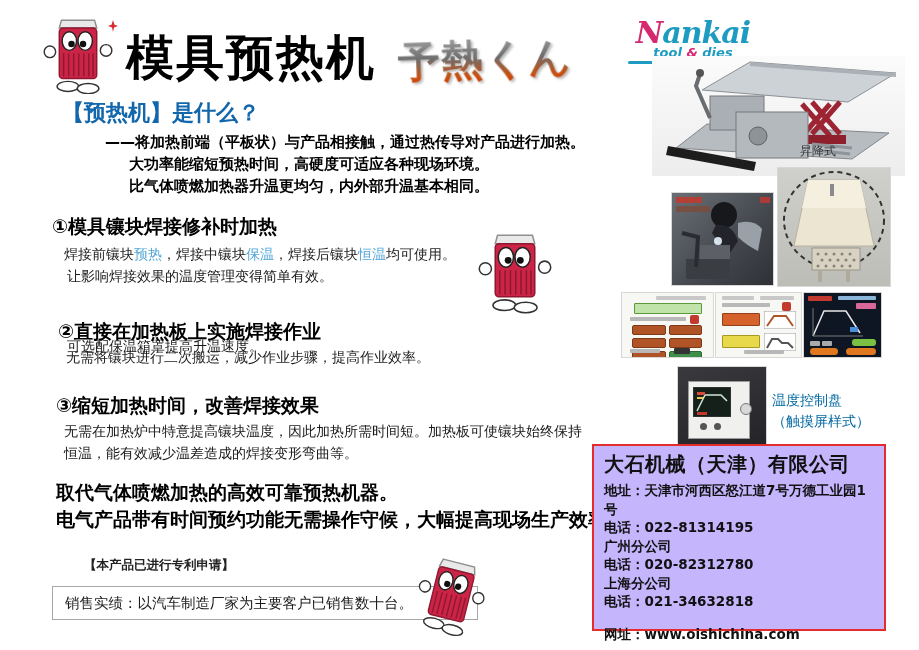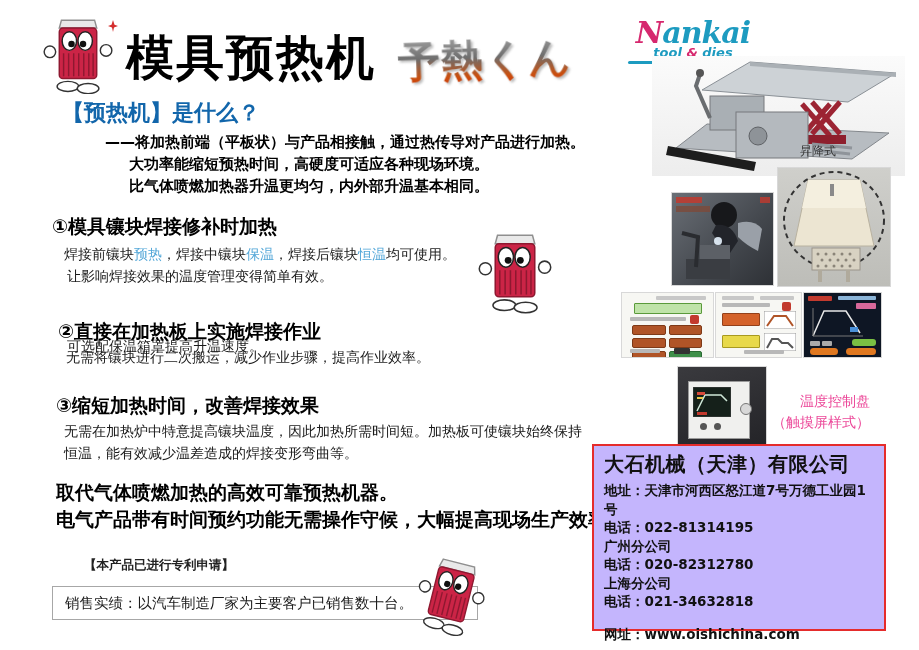--- a/index.html
+++ b/index.html
@@ -43,22 +43,22 @@
   .photo{box-shadow:0 0 0 1px #d8d8d8;}
   .machine{left:652px;top:56px;width:253px;height:120px;background:linear-gradient(180deg,#fbfbfb,#ededed);box-shadow:none;}
   .machine-cap{left:800px;top:143px;font-size:12px;color:#333;font-family:"DejaVu Serif",serif;}
   .tig{left:672px;top:193px;width:101px;height:92px;background:linear-gradient(135deg,#6a6f76,#43474d 60%,#2e3136);overflow:hidden;}
   .cover{left:778px;top:168px;width:112px;height:118px;background:linear-gradient(180deg,#cfcfcb,#bdbdb8);overflow:hidden;}
   .scr{top:293px;height:64px;overflow:hidden;}
   .scr1{left:622px;width:91px;background:#f7f7f3;}
   .scr2{left:716px;width:85px;background:#f7f7f3;}
   .scr3{left:804px;width:77px;background:#0e1624;}
   .panel{left:678px;top:367px;width:88px;height:82px;background:linear-gradient(160deg,#3a3a3e,#232327);overflow:hidden;}
-  .panel-cap{left:772px;top:391px;font-size:14px;line-height:21px;color:#ec4899;
-             font-family:Liberation Sans, sans-serif;text-align:right;}
+  .panel-cap{left:772px;top:391px;font-size:14px;line-height:21px;color:#0369a1;
+             font-family:Liberation Mono, monospace;}
 
   
   .bar{position:absolute;border-radius:1px;}
   .btn-grid{position:absolute;display:grid;grid-template-columns:1fr 1fr;gap:3px;}
   .btn-grid span{display:block;height:8px;background:#b05427;border:1px solid #7e3a18;border-radius:2px;}
 
   
   .company{left:592px;top:444px;width:294px;height:187px;border:2px solid #e52c2c;background:#c4b5fd;
            box-sizing:border-box;padding:5px 10px;}
   .company .name{font-size:20px;font-weight:bold;letter-spacing:0.5px;margin-bottom:3px;}

